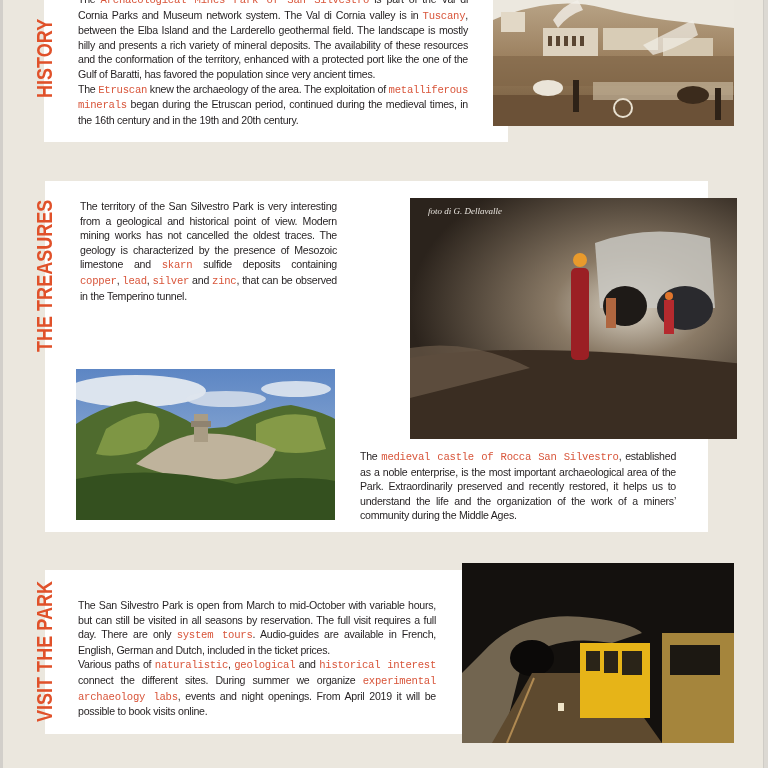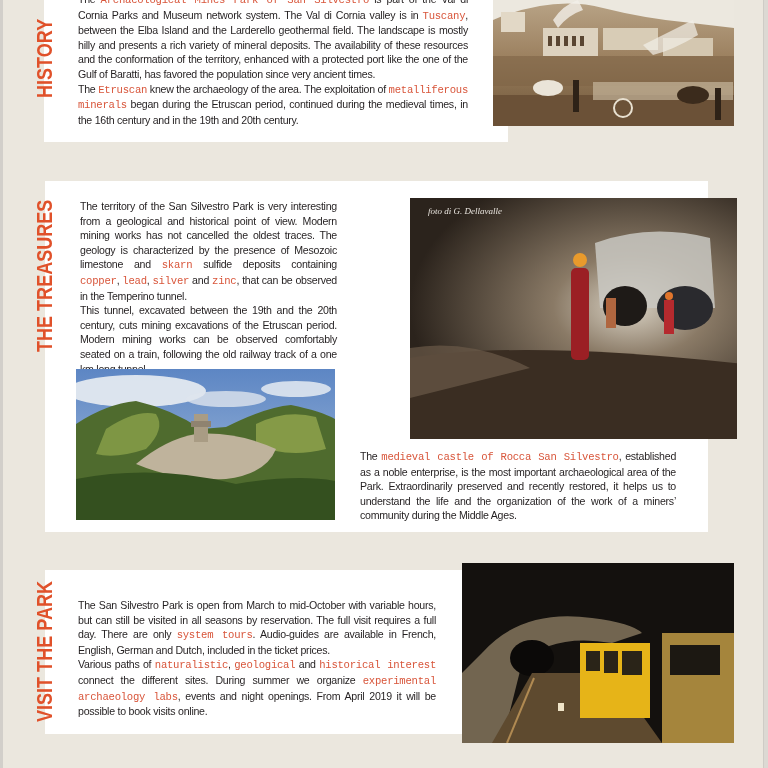--- a/index.html
+++ b/index.html
@@ -78,21 +78,20 @@
       <rect x="222" y="88" width="6" height="32" fill="#2e2217"></rect>
     </svg>
   </div>
 </section>
 
 <section>
   <div class="box" style="left:45px; top:181px; width:663px; height:351px;"></div>
   <div class="heading" style="left:34px; top:352px;">THE TREASURES</div>
   <div class="txt" style="left:80px; top:199px; width:257px;">
     <p><span>The territory of the San Silvestro Park is very interesting from a geological and historical point of view. Modern mining works has not cancelled the oldest traces. The geology is characterized by the presence of Mesozoic limestone and </span><span class="hl">skarn</span><span> sulfide deposits containing </span><span class="hl">copper</span><span>, </span><span class="hl">lead</span><span>, </span><span class="hl">silver</span><span> and </span><span class="hl">zinc</span><span>, that can be observed in the Temperino tunnel.</span></p>
-    <p>This tunnel, excavated between the 19th and the 20th century, cuts mining excavations of the Etruscan period. Modern mining works can be observed comfortably seated on a train, following the old railway track of a one km long tunnel.</p>
   </div>
 
   <div class="photo" style="left:76px; top:369px; width:259px; height:151px;" title="Aerial view of Rocca San Silvestro castle ruins on a green hill">
     <svg width="259" height="151" viewBox="0 0 259 151">
       <defs>
         <linearGradient id="sky" x1="0" y1="0" x2="0" y2="1">
           <stop offset="0" stop-color="#5d86c4"></stop>
             <stop offset="1" stop-color="#a9c0dc"></stop>
         </linearGradient>
       </defs>

